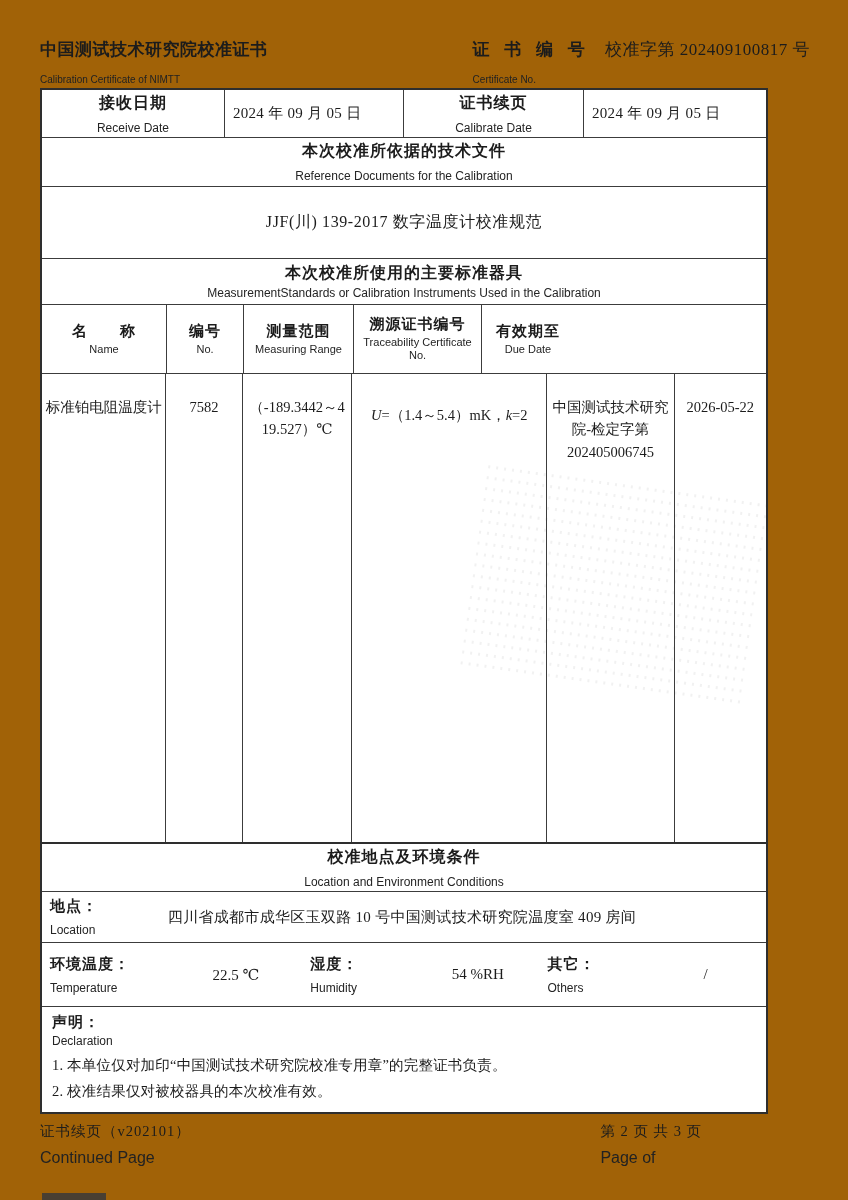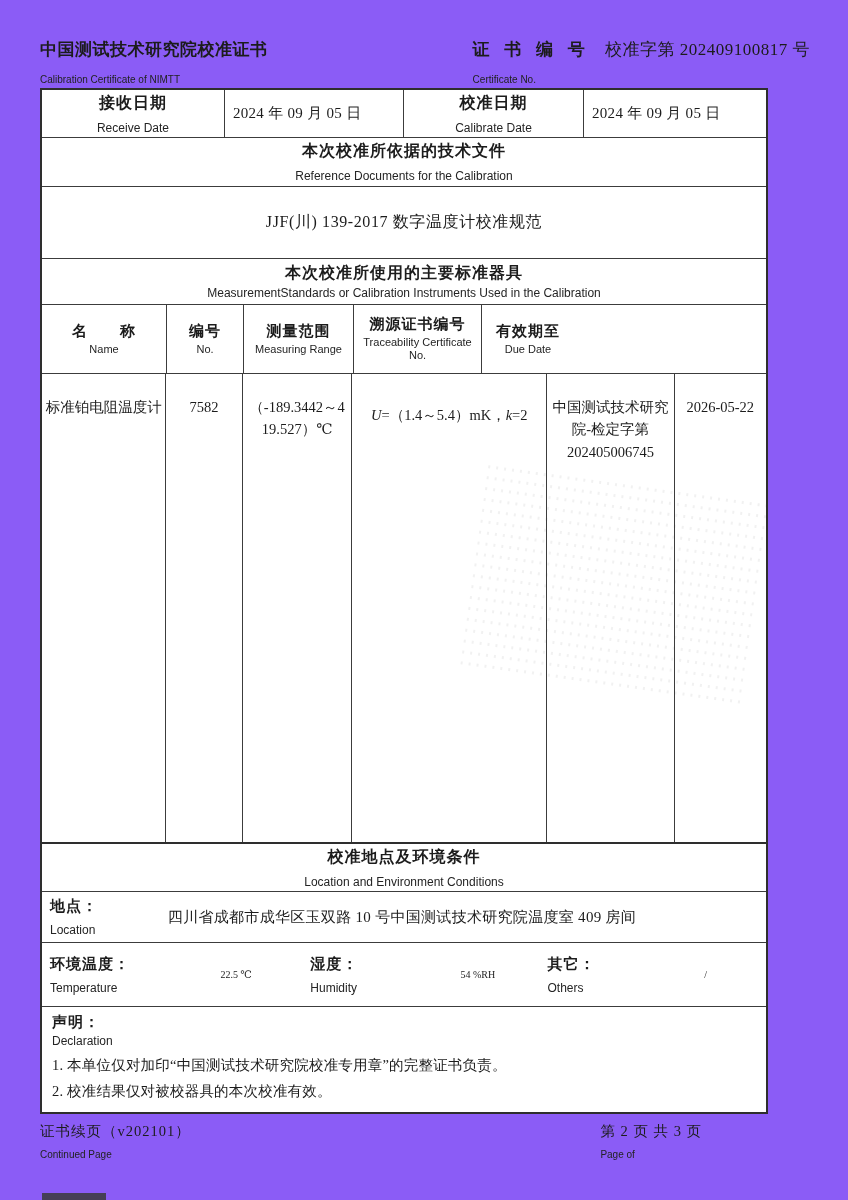--- a/index.html
+++ b/index.html
@@ -2,21 +2,21 @@
 <html><head>
 <meta charset="utf-8">
 <style>
   * { margin: 0; padding: 0; box-sizing: border-box; }
   html, body { background: #e9e9e9; }
   .page {
     position: relative;
     width: 848px;
     height: 1200px;
     margin: 0 auto;
-    background: #8b5cf6;
+    background: #a16207;
     font-family: "Liberation Serif", "DejaVu Serif", serif;
     color: #1c1c1c;
     overflow: hidden;
   }
   
   .doc-header {
     position: absolute;
     top: 38px; left: 40px; right: 38px;
     display: flex;
     justify-content: space-between;
@@ -101,42 +101,42 @@
   }
   
   .r-lochdr { height: 50px; border-top: 2px solid #2e2e2e; }
   .r-loc { height: 51px; align-items: center; display: flex; padding-left: 8px; }
   .loc-lbl { display: flex; flex-direction: column; }
   .loc-lbl .zh-lbl { font-size: 15px; }
   .r-loc .val { flex: 1; text-align: center; padding-right: 60px; }
   .r-env { height: 64px; align-items: center; display: flex; padding-left: 8px; }
   .env-pair { display: flex; flex-direction: column; }
   .env-pair .zh-lbl { font-size: 15px; }
-  .env-val { font-size: 10px; }
+  .env-val { font-size: 15px; }
   .w-temp-lbl { width: 120px; }
   .w-temp-val { width: 160px; text-align: center; }
   .w-hum-lbl { width: 105px; }
   .w-hum-val { width: 150px; text-align: center; }
   .w-oth-lbl { width: 105px; }
   .w-oth-val { width: 130px; text-align: center; }
   
   .r-decl { display: block; padding: 6px 10px 8px 10px; min-height: 105px; }
   .r-decl .zh-lbl { font-size: 15px; }
   .r-decl .en-lbl { margin: 2px 0 4px 0; }
   .decl-item { font-size: 14.5px; line-height: 1.8; letter-spacing: 0.2px; }
   
   .doc-footer {
     position: absolute;
     top: 1122px; left: 40px; right: 80px;
     display: flex; justify-content: space-between; align-items: flex-start;
   }
   .foot-block .zh { font-size: 14.5px; letter-spacing: 1px; }
   .foot-block .en {
     font-family: "Liberation Sans", "DejaVu Sans", sans-serif;
-    font-size: 10px; margin-top: 8px; color: #222;
+    font-size: 16px; margin-top: 8px; color: #222;
   }
   .foot-right { margin-right: 66px; }
   .scan-mark {
     position: absolute; left: 42px; bottom: 0; width: 64px; height: 7px;
     background: #3a3a3a; opacity: 0.85;
   }
 </style>
 </head>
 <body>
 
@@ -160,21 +160,21 @@
 
     <div class="row r-dates">
       <div class="cell lblcell">
         <div class="zh-lbl">接收日期</div>
         <div class="en-lbl">Receive Date</div>
       </div>
       <div class="cell valcell">
         <div class="val">2024 年 09 月 05 日</div>
       </div>
       <div class="cell lblcell lblcell2">
-        <div class="zh-lbl">校准日期</div>
+        <div class="zh-lbl">证书续页</div>
         <div class="en-lbl">Calibrate Date</div>
       </div>
       <div class="cell valcell valcell2">
         <div class="val">2024 年 09 月 05 日</div>
       </div>
     </div>
 
     <div class="row r-refhdr sect">
       <div class="zh-lbl">本次校准所依据的技术文件</div>
       <div class="en-lbl">Reference Documents for the Calibration</div>

